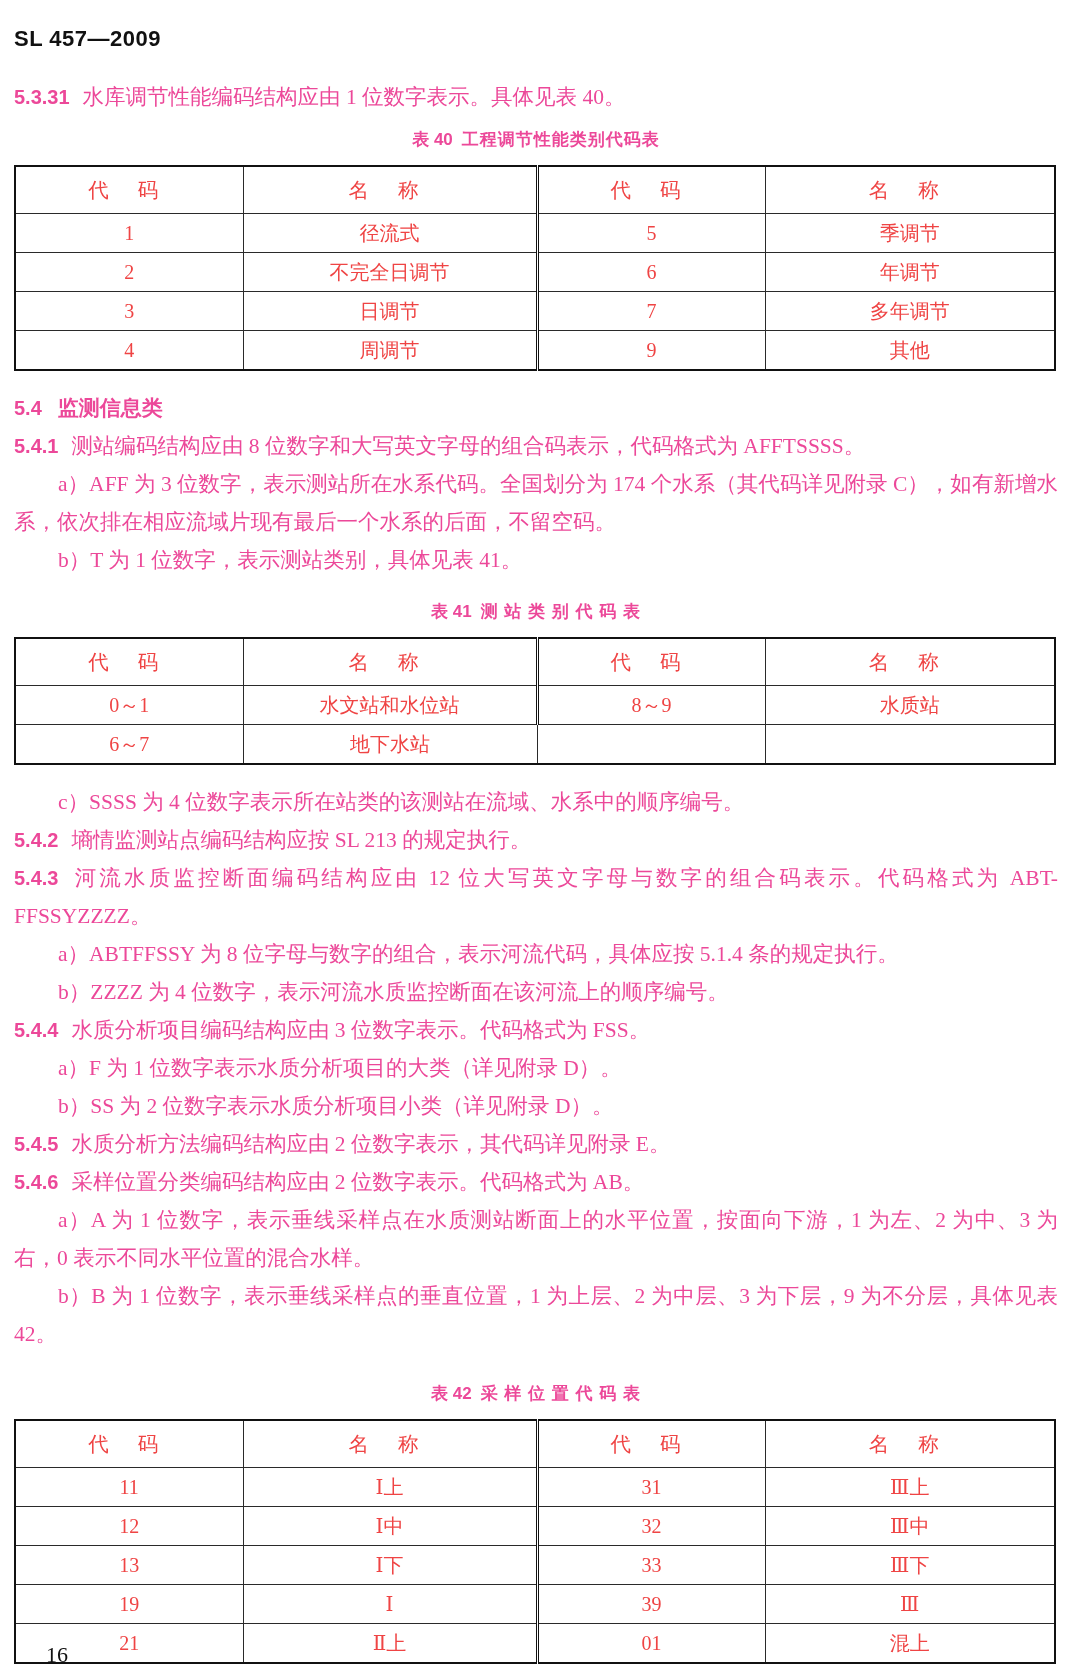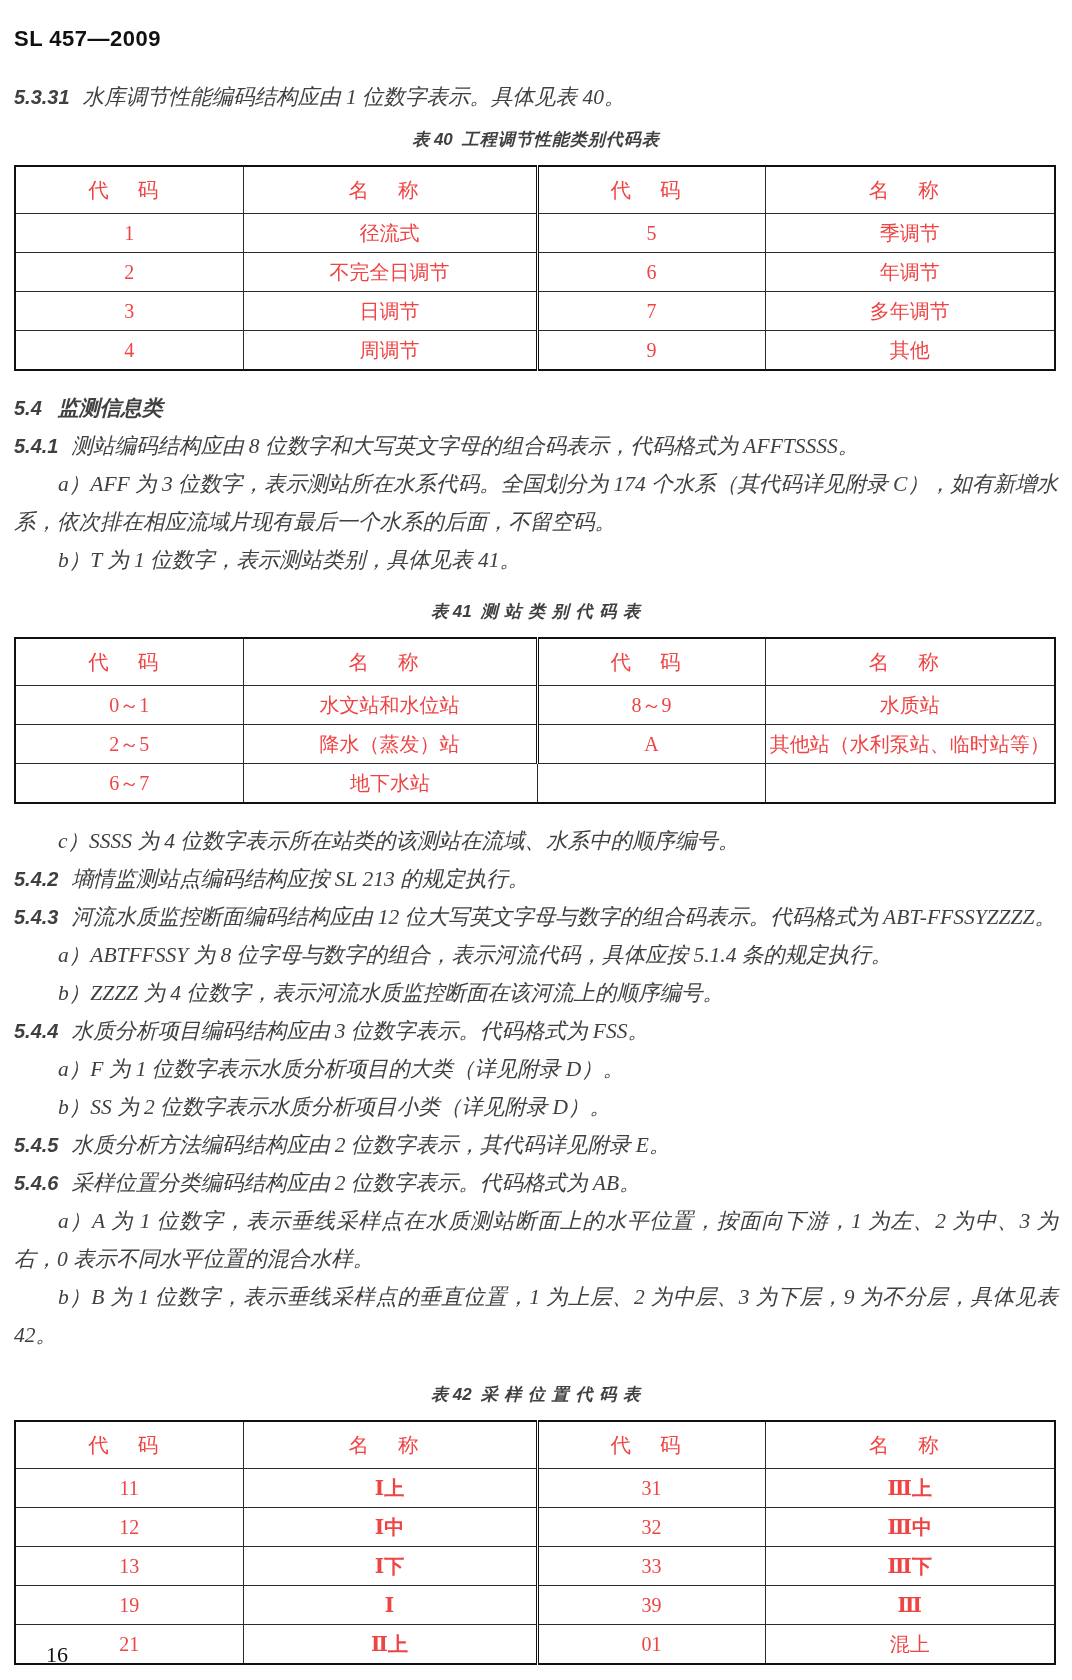--- a/index.html
+++ b/index.html
@@ -41,22 +41,21 @@
     top: 78px;
     left: 14px;
     width: 1044px;
   }
   p {
     margin: 0;
     font-size: 21.5px;
     line-height: 38px;
     text-align: justify;
     text-justify: inter-ideograph;
-    color: #404040;
-    font-style: italic;
+    color: #ec4899;
   }
   p.clause {
     text-indent: 0;
   }
   p.para {
     text-indent: 0;
   }
   .num {
     font-family: "Liberation Sans", "DejaVu Sans", sans-serif;
     font-weight: bold;
@@ -127,21 +126,21 @@
   
   .pageno {
     position: absolute;
     left: 46px;
     bottom: 12px;
     font-size: 22px;
     font-family: "Liberation Serif", "DejaVu Serif", serif;
     color: #111;
   }
 
-  .roman { font-family: "DejaVu Serif", serif; font-weight: bold; }
+  .roman { font-family: "DejaVu Serif", serif; }
 </style>
 </head>
 <body>
 
 <div class="page">
 
   <div class="std-header">SL 457—2009</div>
 
   <div class="content">
 
@@ -220,26 +219,20 @@
           <td class="sp midright">代 码</td>
           <td class="sp">名 称</td>
         </tr>
         <tr>
           <td>0～1</td>
           <td class="midleft">水文站和水位站</td>
           <td class="midright">8～9</td>
           <td>水质站</td>
         </tr>
         <tr>
-          <td>2～5</td>
-          <td class="midleft">降水（蒸发）站</td>
-          <td class="midright">A</td>
-          <td>其他站（水利泵站、临时站等）</td>
-        </tr>
-        <tr>
           <td>6～7</td>
           <td class="midleft">地下水站</td>
           <td class="blank"></td>
           <td></td>
         </tr>
       </tbody>
     </table>
 
     <div class="spacer-m"></div>
 

